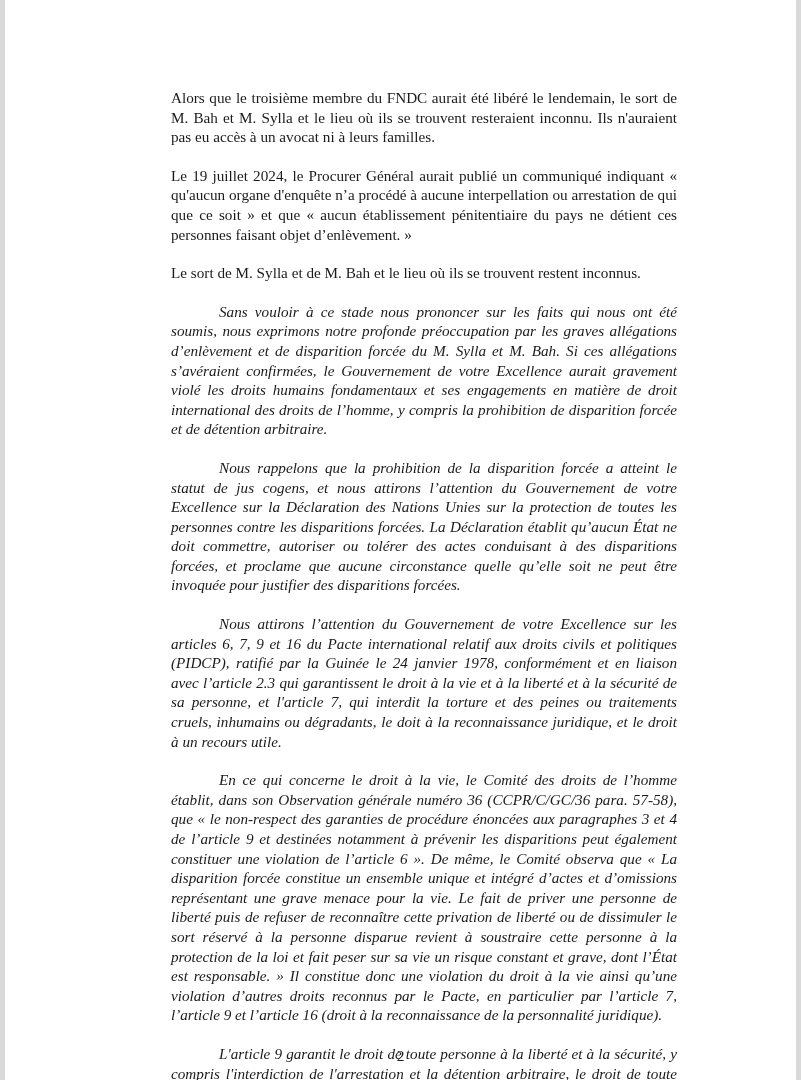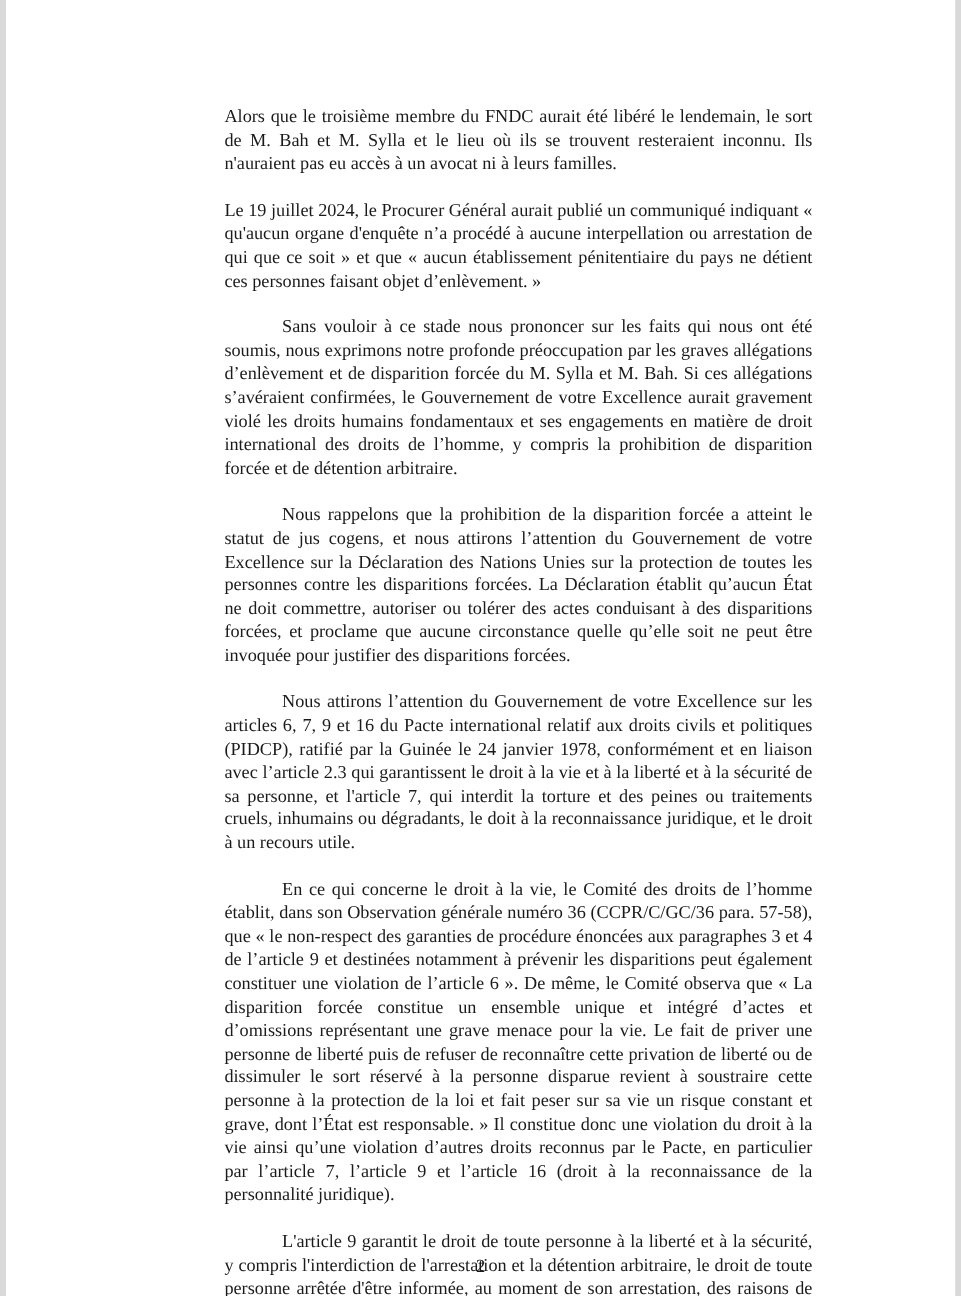--- a/index.html
+++ b/index.html
@@ -16,36 +16,37 @@
     }
     .edge-right {
       position: absolute; right: 0; top: 0; width: 5px; height: 1080px;
       background: #d9d9d9;
     }
     .page {
       position: absolute; left: 171px; top: 88px; width: 506px;
       font-size: 15.2px; line-height: 19.6px;
       text-align: justify;
     }
-    .page p { margin: 0 0 19px 16px; }
-    .page p.indent { text-indent: 48px; }
+    .page p { margin: 0 0 19px 0; }
+    .page p.indent { text-indent: 48px; font-style: italic; }
     .page-number {
       position: absolute; left: 0; width: 801px; top: 1047px;
       text-align: center; font-size: 15.5px;
     }
   </style>
 </head>
 <body>
 
 <div class="edge-left"></div>
 <div class="edge-right"></div>
 
 <div class="page">
   <p>Alors que le troisième membre du FNDC aurait été libéré le lendemain, le sort de M. Bah et M. Sylla et le lieu où ils se trouvent resteraient inconnu. Ils n'auraient pas eu accès à un avocat ni à leurs familles.</p>
   <p>Le 19 juillet 2024, le Procurer Général aurait publié un communiqué indiquant « qu'aucun organe d'enquête n’a procédé à aucune interpellation ou arrestation de qui que ce soit » et que « aucun établissement pénitentiaire du pays ne détient ces personnes faisant objet d’enlèvement. »</p>
+  <p>Le sort de M. Sylla et de M. Bah et le lieu où ils se trouvent restent inconnus.</p>
   <p class="indent">Sans vouloir à ce stade nous prononcer sur les faits qui nous ont été soumis, nous exprimons notre profonde préoccupation par les graves allégations d’enlèvement et de disparition forcée du M. Sylla et M. Bah. Si ces allégations s’avéraient confirmées, le Gouvernement de votre Excellence aurait gravement violé les droits humains fondamentaux et ses engagements en matière de droit international des droits de l’homme, y compris la prohibition de disparition forcée et de détention arbitraire.</p>
   <p class="indent">Nous rappelons que la prohibition de la disparition forcée a atteint le statut de jus cogens, et nous attirons l’attention du Gouvernement de votre Excellence sur la Déclaration des Nations Unies sur la protection de toutes les personnes contre les disparitions forcées. La Déclaration établit qu’aucun État ne doit commettre, autoriser ou tolérer des actes conduisant à des disparitions forcées, et proclame que aucune circonstance quelle qu’elle soit ne peut être invoquée pour justifier des disparitions forcées.</p>
   <p class="indent">Nous attirons l’attention du Gouvernement de votre Excellence sur les articles 6, 7, 9 et 16 du Pacte international relatif aux droits civils et politiques (PIDCP), ratifié par la Guinée le 24 janvier 1978, conformément et en liaison avec l’article 2.3 qui garantissent le droit à la vie et à la liberté et à la sécurité de sa personne, et l'article 7, qui interdit la torture et des peines ou traitements cruels, inhumains ou dégradants, le doit à la reconnaissance juridique, et le droit à un recours utile.</p>
   <p class="indent">En ce qui concerne le droit à la vie, le Comité des droits de l’homme établit, dans son Observation générale numéro 36 (CCPR/C/GC/36 para. 57-58), que « le non-respect des garanties de procédure énoncées aux paragraphes 3 et 4 de l’article 9 et destinées notamment à prévenir les disparitions peut également constituer une violation de l’article 6 ». De même, le Comité observa que « La disparition forcée constitue un ensemble unique et intégré d’actes et d’omissions représentant une grave menace pour la vie. Le fait de priver une personne de liberté puis de refuser de reconnaître cette privation de liberté ou de dissimuler le sort réservé à la personne disparue revient à soustraire cette personne à la protection de la loi et fait peser sur sa vie un risque constant et grave, dont l’État est responsable. » Il constitue donc une violation du droit à la vie ainsi qu’une violation d’autres droits reconnus par le Pacte, en particulier par l’article 7, l’article 9 et l’article 16 (droit à la reconnaissance de la personnalité juridique).</p>
   <p class="indent" style="margin-bottom:0;">L'article 9 garantit le droit de toute personne à la liberté et à la sécurité, y compris l'interdiction de l'arrestation et la détention arbitraire, le droit de toute personne arrêtée d'être informée, au moment de son arrestation, des raisons de cette arrestation, et le droit de toute personne arrêtée d'être traduite dans le plus court délai</p>
 </div>
 
 <div class="page-number">2</div>
 
 </body></html>

